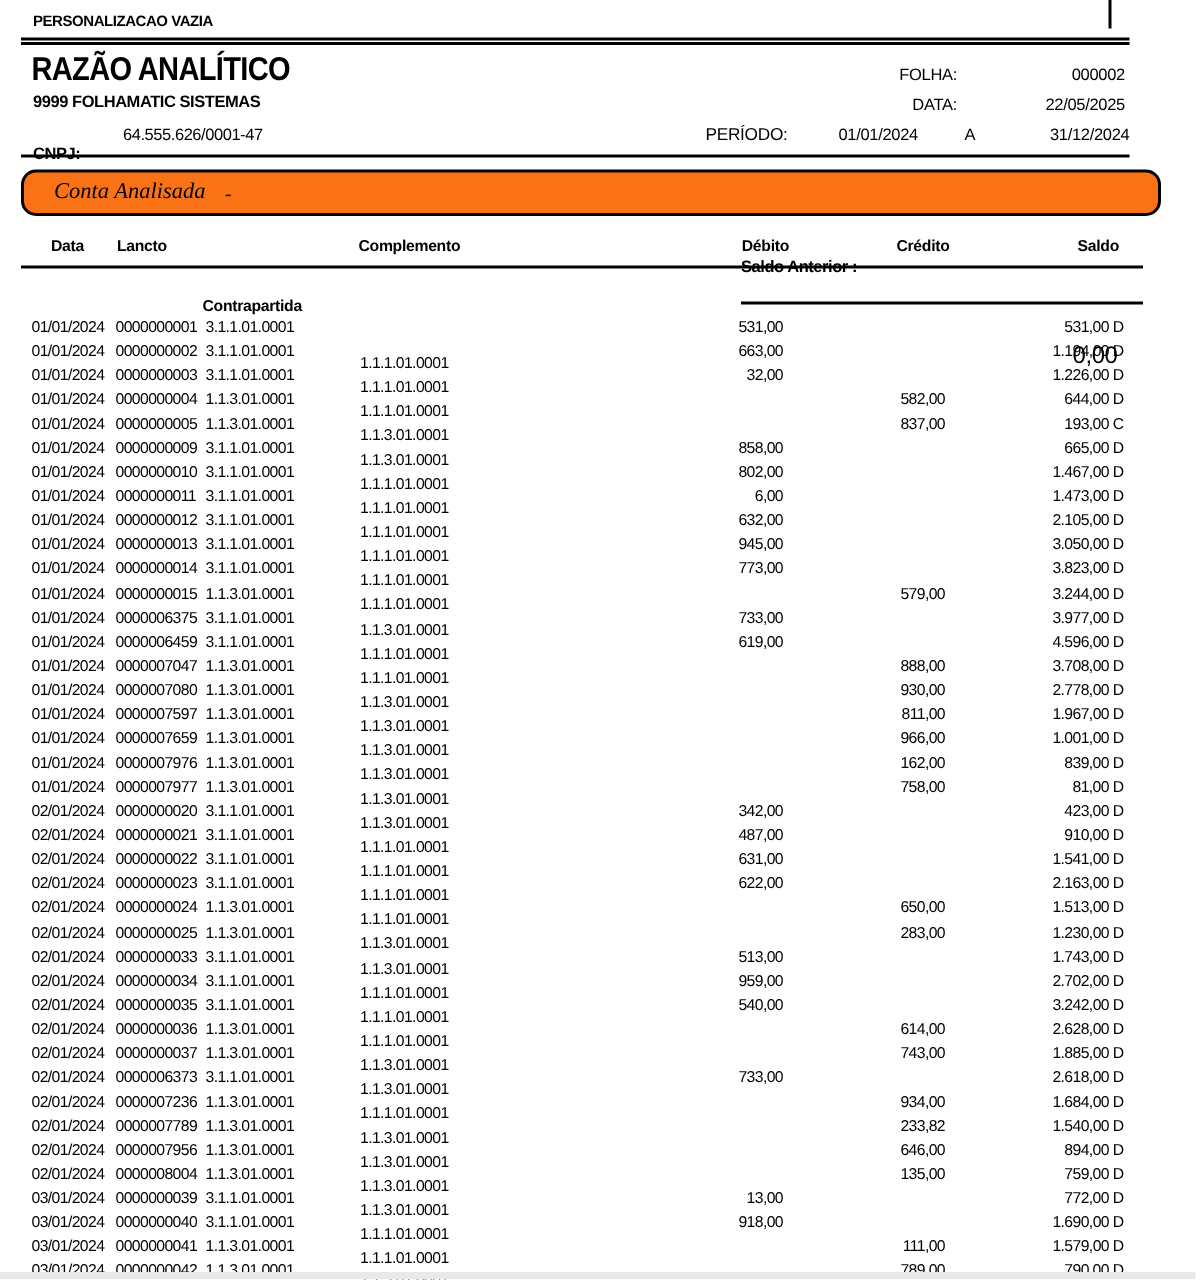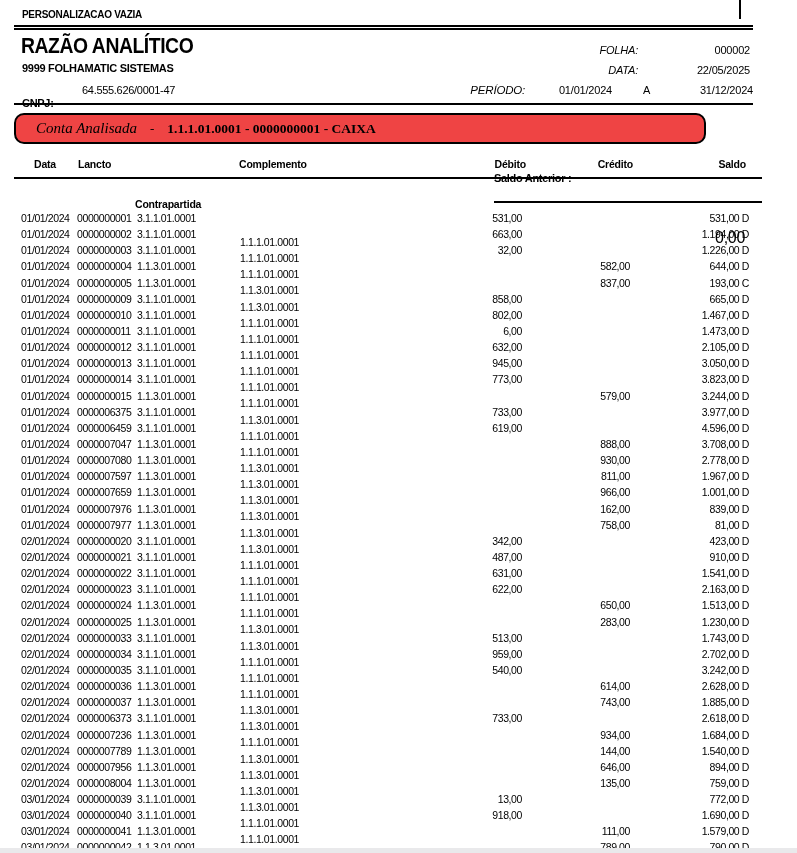--- a/index.html
+++ b/index.html
@@ -13,35 +13,35 @@
   
   .pers { left:22px; top:9px; font-size:10px; font-weight:bold; letter-spacing:-0.3px; }
   .cursor-mark { left:739px; top:0; width:2px; height:19px; background:#000; }
   .dbl-rule { left:14px; top:25px; width:739px; height:5px;
               border-top:2px solid #000; border-bottom:2px solid #000; }
   .title { left:21px; top:33px; font-size:22px; font-weight:bold;
            letter-spacing:-0.5px; transform:scaleX(.88); transform-origin:left top; white-space:nowrap; }
   .company { left:22px; top:62px; font-size:11px; font-weight:bold; letter-spacing:-0.3px; }
   .cnpj-label { left:22px; top:97px; font-size:11px; font-weight:bold; letter-spacing:-0.3px; }
   .cnpj-value { left:82px; top:84px; font-size:11px; letter-spacing:-0.3px; }
-  .hdr-lbl { font-size:11px; letter-spacing:-0.2px; text-align:right;font-style:italic; }
+  .hdr-lbl { font-size:11px; letter-spacing:-0.2px; text-align:right; }
   .hdr-val { font-size:11px; letter-spacing:-0.2px; text-align:right; }
   .folha-lbl { right:159px; top:44px; }
   .folha-val { right:47px;  top:44px; }
   .data-lbl  { right:159px; top:64px; }
   .data-val  { right:47px;  top:64px; }
   .per-lbl   { right:272px; top:84px; font-size:11.5px; }
   .per-start { right:185px; top:84px; }
   .per-a     { left:643px;  top:84px; font-size:11px; }
   .per-end   { right:44px;  top:84px; }
   .cnpj-rule { left:14px; top:103px; width:739px; height:2px; background:#000; }
 
   
-  .conta-box { left:14px; top:113px; width:692px; height:31px;
-               background:#ef4444; border:2px solid #000; border-radius:10px;
+  .conta-box { left:14px; top:113px; width:760px; height:31px;
+               background:#f97316; border:2px solid #000; border-radius:10px;
                display:flex; align-items:center; padding-left:20px;
                font-family:"Liberation Serif", serif; white-space:nowrap; }
   .conta-label { font-style:italic; font-size:15px; }
   .conta-sep { margin:0 13px; font-size:13px; }
   .conta-value { font-weight:bold; font-size:13.5px; }
 
   
   .th { top:158px; font-size:10.5px; font-weight:bold; letter-spacing:-0.2px; }
   .th-data   { left:34px; }
   .th-lancto { left:78px; }
@@ -91,21 +91,20 @@
 <div class="abs cnpj-value">64.555.626/0001-47</div>
 <div class="abs hdr-lbl per-lbl">PERÍODO:</div>
 <div class="abs hdr-val per-start">01/01/2024</div>
 <div class="abs per-a">A</div>
 <div class="abs hdr-val per-end">31/12/2024</div>
 <div class="abs cnpj-rule"></div>
 
 <div class="abs conta-box">
   <span class="conta-label">Conta Analisada</span>
   <span class="conta-sep">-</span>
-  <span class="conta-value">1.1.1.01.0001 - 0000000001 - CAIXA</span>
 </div>
 
 <div class="abs th th-data">Data</div>
 <div class="abs th th-lancto">Lancto</div>
 <div class="abs th th-contra">Contrapartida</div>
 <div class="abs th th-compl">Complemento</div>
 <div class="abs th th-deb">Débito</div>
 <div class="abs th th-cred">Crédito</div>
 <div class="abs th th-saldo">Saldo</div>
 <div class="abs head-rule"></div>
@@ -445,21 +444,21 @@
       <span class="c5">934,00</span>
       <span class="c6">1.684,00 D</span>
     </div>
 
     <div class="trow">
       <span class="c0">02/01/2024</span>
       <span class="c1">0000007789</span>
       <span class="c2">1.1.3.01.0001</span>
       <span class="c3">1.1.3.01.0001</span>
       <span class="c4"></span>
-      <span class="c5">144,00</span>
+      <span class="c5">233,82</span>
       <span class="c6">1.540,00 D</span>
     </div>
 
     <div class="trow">
       <span class="c0">02/01/2024</span>
       <span class="c1">0000007956</span>
       <span class="c2">1.1.3.01.0001</span>
       <span class="c3">1.1.3.01.0001</span>
       <span class="c4"></span>
       <span class="c5">646,00</span>

